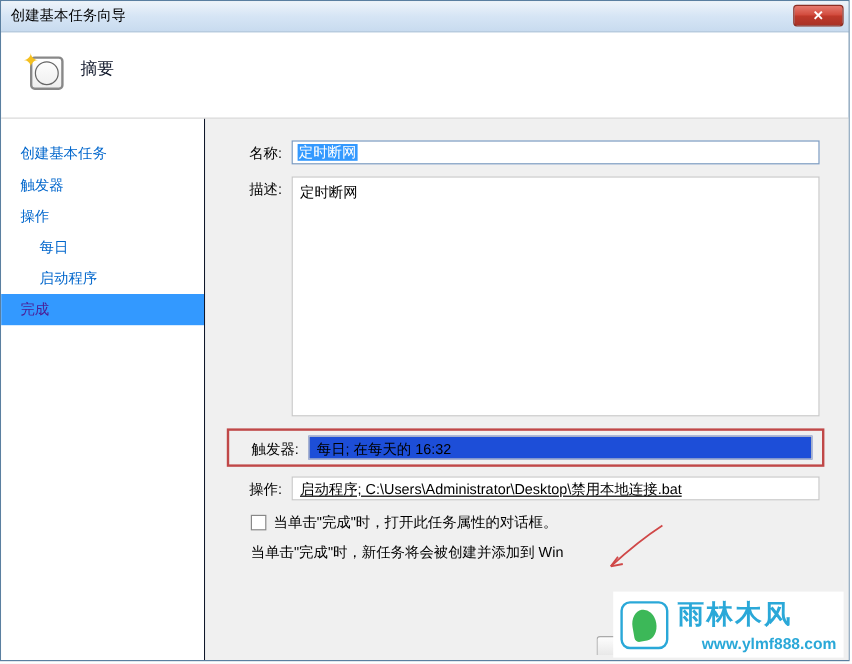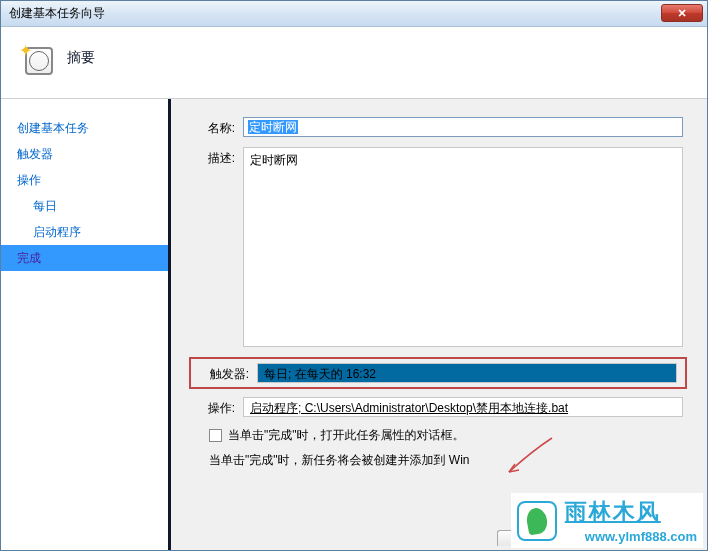--- a/index.html
+++ b/index.html
@@ -97,21 +97,21 @@
       margin-top: 6px;
     }
     .body-area {
       display: flex;
       height: calc(100% - 26px - 72px);
       background: #f0f0f0;
     }
     .sidebar {
       width: 176px;
       background: #fff;
-      border-right: 3px solid #0f172a;
+      border-right: 1px solid #0f172a;
       padding-top: 16px;
     }
     .sidebar-item {
       padding: 4px 16px;
       color: #0066cc;
       cursor: pointer;
       line-height: 18px;
     }
     .sidebar-item.indent {
       padding-left: 32px;
@@ -167,21 +167,21 @@
       margin-top: 8px;
       border: 2px solid #c04848;
       padding: 4px 2px;
       width: 498px;
     }
     .trigger-row .form-label { width: 56px; }
     .trigger-value {
       width: 420px;
       height: 20px;
       border: 1px solid #c8c8c8;
-      background: #0369a1;
+      background: #1d4ed8;
       padding: 2px 6px;
       margin-left: 8px;
     }
     .action-row {
       display: flex;
       align-items: flex-start;
       margin-top: 8px;
     }
     .action-row .form-label { width: 46px; }
     .action-value {
@@ -239,21 +239,20 @@
       height: 26px;
       background: #3cb858;
       border-radius: 50% 50% 50% 4px;
       transform: rotate(-10deg);
     }
     .watermark .text-cn {
       font-size: 22px;
       color: #2aa8d8;
       font-weight: bold;
       letter-spacing: 2px;
-      text-decoration: underline;
     }
     .watermark .text-en {
       font-size: 13px;
       color: #2aa8d8;
       font-weight: bold;
       margin-top: 2px;
       margin-left: 20px;
     }
     .wm-right { display: flex; flex-direction: column; }
     .arrow {

